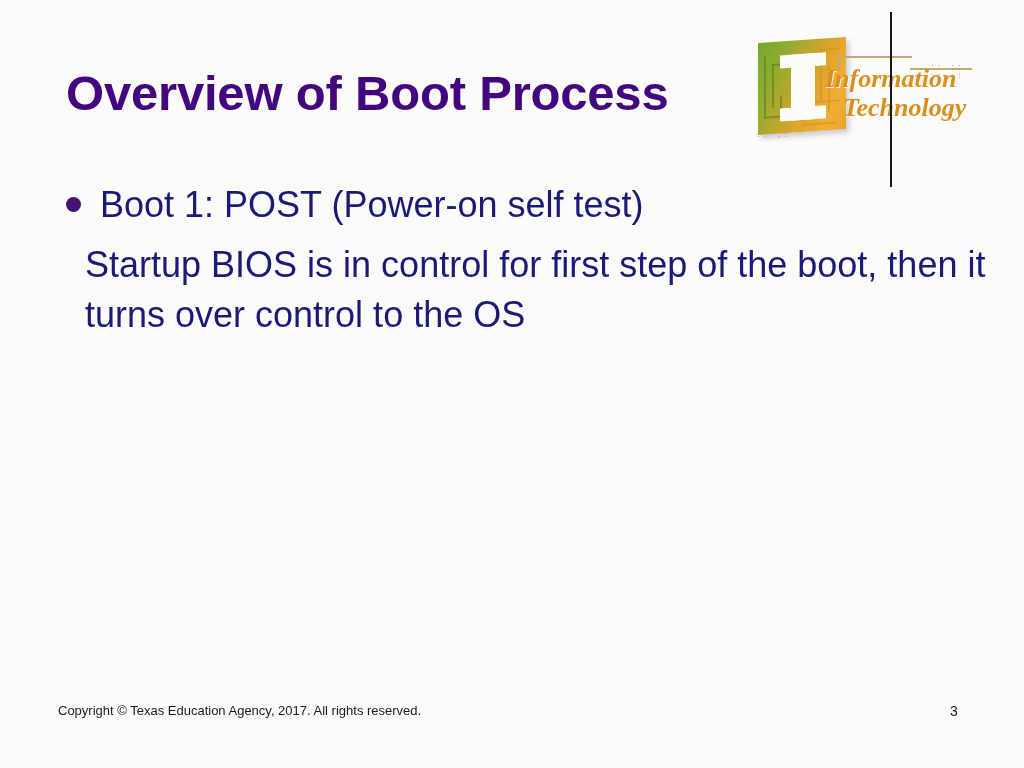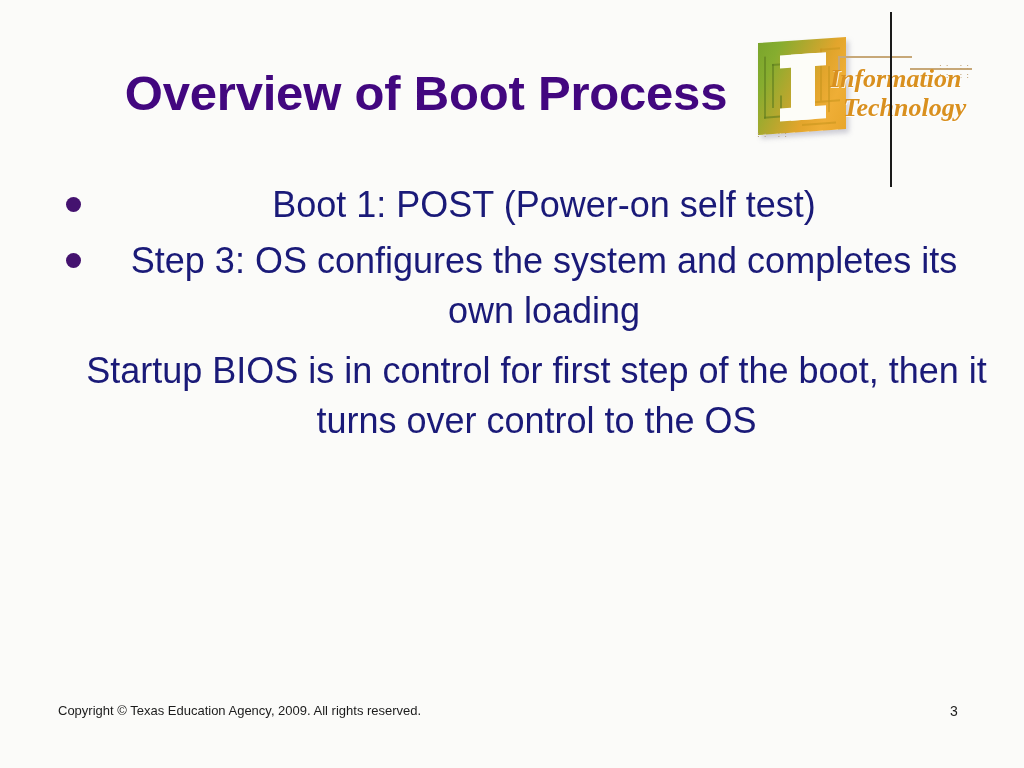--- a/index.html
+++ b/index.html
@@ -12,21 +12,20 @@
     background: #fbfbf9;
     font-family: "Liberation Sans", sans-serif;
     overflow: hidden;
   }
   .slide {
     position: relative;
     width: 968px;
     height: 768px;
     background: #fbfbf9;
     box-sizing: border-box;
-    text-align: center;
   }
 
   
   .slide-title {
     position: absolute;
     left: 66px;
     top: 64px;
     width: 720px;
     font-size: 49px;
     font-weight: bold;
@@ -237,25 +236,21 @@
   <div class="v-line"></div>
 
   <div class="body">
 
     <div class="bullet-row">
       <span class="bullet-dot"></span>
       <span class="bullet-text">Boot 1: POST (Power-on self test)</span>
     </div>
 
 
-    <div class="bullet-row">
-      <span class="bullet-dot"></span>
-      <span class="bullet-text">Step 3: OS configures the system and completes its own loading</span>
-    </div>
 
 
     <div class="plain-row">Startup BIOS is in control for first step of the boot, then it turns over control to the OS</div>
   </div>
 
-  <div class="footer-copy">Copyright © Texas Education Agency, 2009. All rights reserved.</div>
+  <div class="footer-copy">Copyright © Texas Education Agency, 2017. All rights reserved.</div>
   <div class="footer-page">3</div>
 
 </div>
 
 </body></html>

